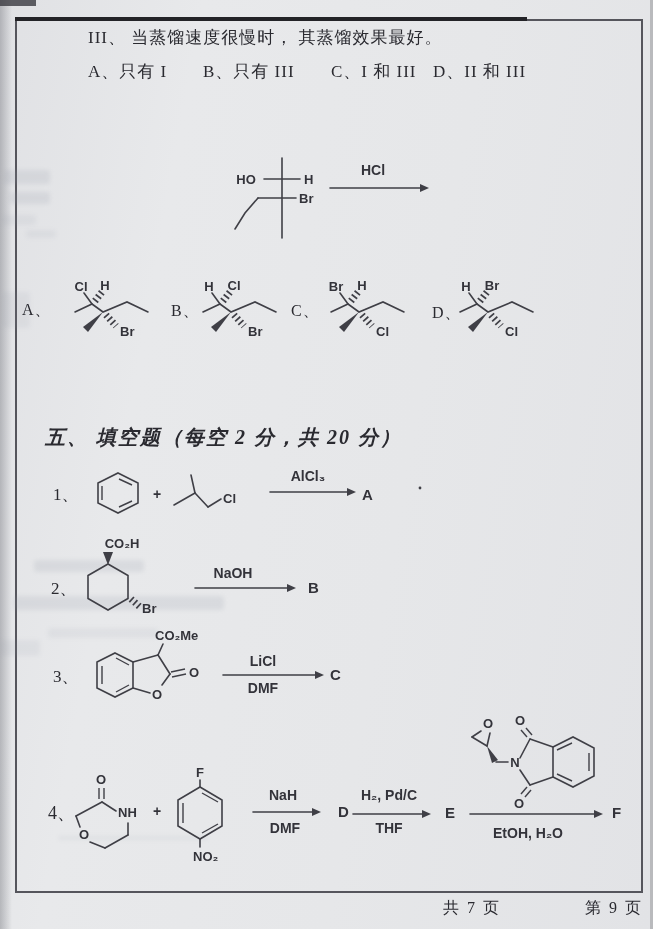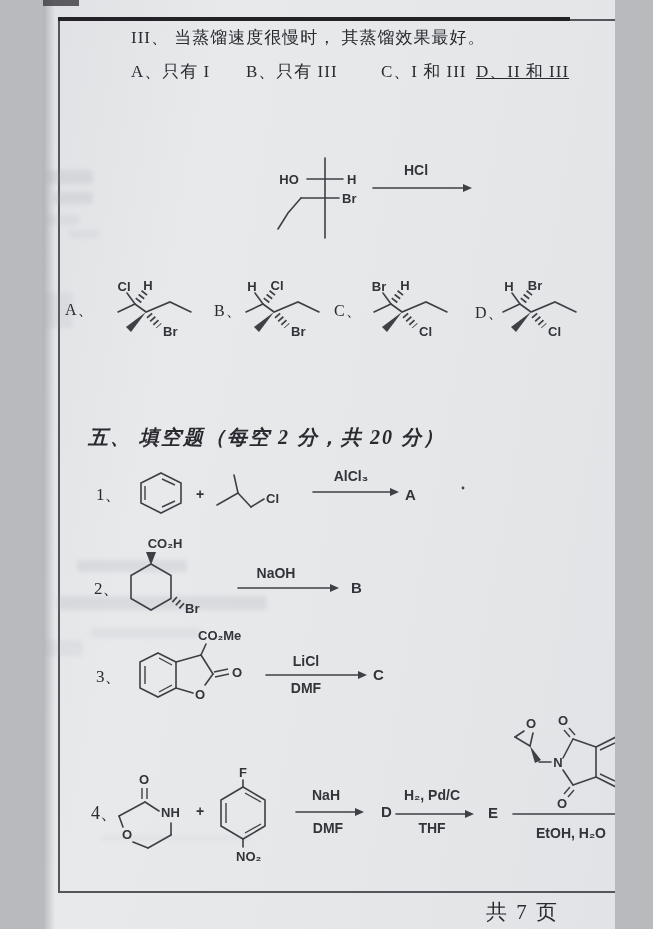--- a/index.html
+++ b/index.html
@@ -1,32 +1,32 @@
 <!DOCTYPE html>
 <html><head>
 <meta charset="utf-8">
 <style>
   html,body{margin:0;padding:0;background:#b9babd;}
   .page{
-    position:relative;width:572px;height:929px;overflow:hidden;
+    position:relative;width:650px;height:929px;overflow:hidden;
     background:linear-gradient(100deg,#e0e1e4 0%,#e8e9eb 25%,#e6e7e9 60%,#e2e3e6 100%);
-    font-family:"Liberation Serif","DejaVu Serif",serif;color:#26262b;margin-left:43px;
+    font-family:"Liberation Serif","DejaVu Serif",serif;color:#26262b;
   }
   .scan-edge{position:absolute;left:0;top:0;width:12px;height:929px;
     background:linear-gradient(90deg,rgba(90,92,100,.35),rgba(90,92,100,0));}
   .corner-mark{position:absolute;left:0;top:0;width:36px;height:6px;background:#3a3a40;opacity:.8;}
   .frame{position:absolute;left:15px;top:19px;width:628px;height:874px;
     border:2px solid #55555c;box-sizing:border-box;}
   .frame-top{position:absolute;left:15px;top:17px;width:512px;height:4px;background:#232327;}
   .zh{position:absolute;letter-spacing:1px;white-space:nowrap;color:#2a2a30;}
   .t17{font-size:17px;}
   .t16{font-size:16px;}
   .hdr{font-size:20px;font-weight:bold;letter-spacing:2px;}
   .num{position:absolute;font-size:17px;color:#2a2a30;}
-  .footer-txt{position:absolute;font-size:21px;letter-spacing:2px;color:#2a2a30;}
+  .footer-txt{position:absolute;font-size:16px;letter-spacing:2px;color:#2a2a30;}
   .chemsvg{position:absolute;overflow:visible;}
   .chemsvg text{font-family:"Liberation Sans","DejaVu Sans",sans-serif;font-size:13px;font-weight:600;fill:#33333a;}
   .chemsvg text.rg{font-size:14px;}
   .chemsvg text.pr{font-family:"Liberation Sans",sans-serif;font-size:15px;font-weight:600;}
   .bond{stroke:#3f3f46;stroke-width:1.6;fill:none;stroke-linecap:round;}
   .dbl{stroke:#3f3f46;stroke-width:1.4;fill:none;}
   .hash{stroke:#3f3f46;stroke-width:7;stroke-dasharray:1.7 3;fill:none;}
   .wedge{fill:#3f3f46;stroke:none;}
   .ah{fill:#3f3f46;stroke:none;}
   .smudge{position:absolute;background:#8e94a2;opacity:.16;filter:blur(2px);border-radius:3px;}
@@ -48,22 +48,22 @@
   <div class="smudge lite" style="left:2px;top:292px;width:28px;height:36px;"></div>
   <div class="smudge" style="left:34px;top:560px;width:110px;height:12px;"></div>
   <div class="smudge" style="left:14px;top:596px;width:210px;height:14px;"></div>
   <div class="smudge lite" style="left:48px;top:628px;width:110px;height:10px;"></div>
   <div class="smudge lite" style="left:0px;top:640px;width:40px;height:16px;"></div>
   <div class="smudge lite" style="left:58px;top:836px;width:150px;height:4px;"></div>
 
   <div class="zh t17" style="left:88px;top:26px;">III、 当蒸馏速度很慢时， 其蒸馏效果最好。</div>
   <div class="zh t17" style="left:88px;top:60px;">A、只有 I</div>
   <div class="zh t17" style="left:203px;top:60px;">B、只有 III</div>
-  <div class="zh t17" style="left:338px;top:60px;">C、I 和 III</div>
-  <div class="zh t17" style="left:433px;top:60px;text-decoration:underline;">D、II 和 III</div>
+  <div class="zh t17" style="left:331px;top:60px;">C、I 和 III</div>
+  <div class="zh t17" style="left:433px;top:60px;">D、II 和 III</div>
 
 
   <svg class="chemsvg" style="left:230px;top:148px;" width="330" height="100">
     <line class="bond" x1="52" y1="10" x2="52" y2="90"></line>
     <line class="bond" x1="34" y1="31" x2="70" y2="31"></line>
     <line class="bond" x1="28" y1="50" x2="66" y2="50"></line>
     <polyline class="bond" points="28,50 15,65 5,81"></polyline>
     <text x="16" y="36" text-anchor="middle">HO</text>
     <text x="74" y="36">H</text>
     <text x="69" y="55">Br</text>

